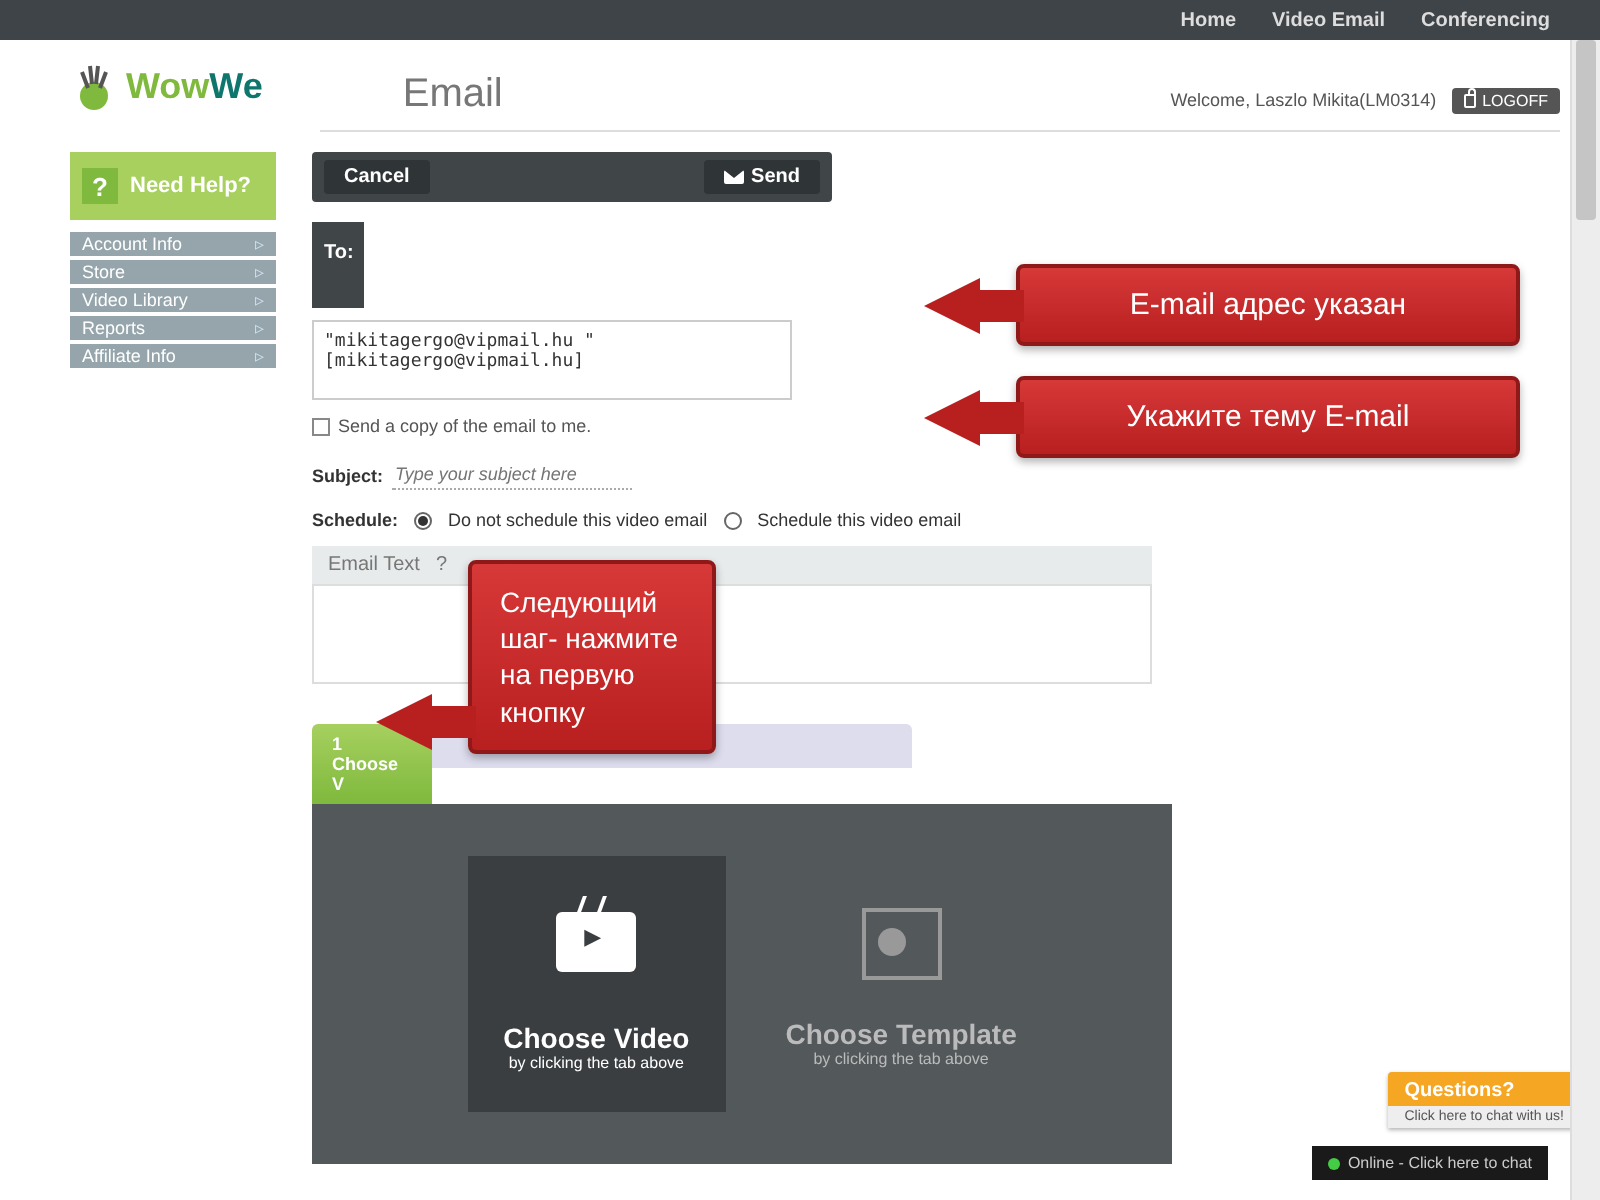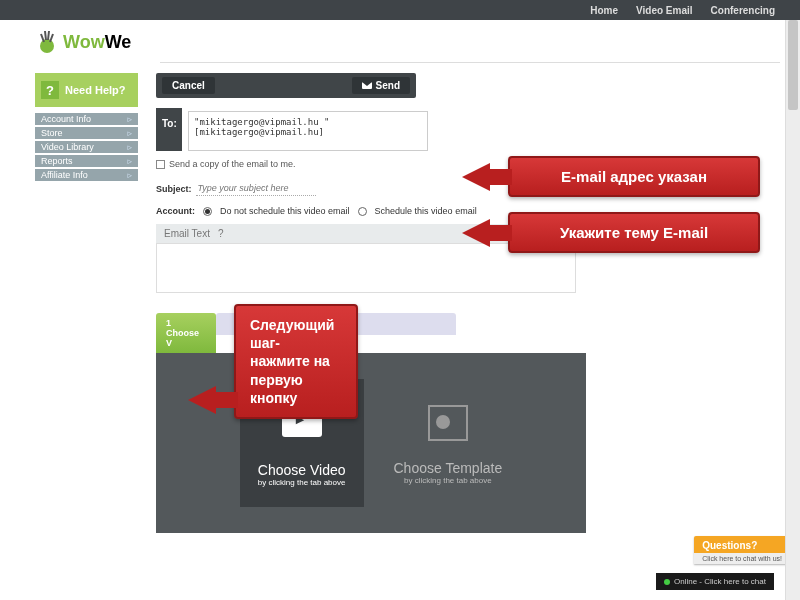--- a/index.html
+++ b/index.html
@@ -6,21 +6,21 @@
   body { font-family: Arial, sans-serif; font-size: 11px; background: #fff; width: 800px; height: 600px; overflow: hidden; position: relative; }
   
   .topbar { background: #3f4448; height: 20px; display: flex; justify-content: flex-end; align-items: center; padding-right: 25px; gap: 18px; }
   .topbar a { color: #ddd; text-decoration: none; font-size: 10px; font-weight: bold; }
   
   .header-row { display: flex; align-items: center; padding: 8px 20px 0 35px; }
   .logo { display: flex; align-items: center; gap: 4px; }
   .logo-icon { width: 24px; height: 28px; position: relative; }
   .logo-text { font-size: 18px; font-weight: bold; }
   .logo-text .w1 { color: #7fb93d; }
-  .logo-text .w2 { color: #000000; }
+  .logo-text .w2 { color: #0f766e; }
   
   .page-title-area { margin-left: 70px; margin-top: 8px; flex: 1; display: flex; align-items: baseline; justify-content: space-between; }
   .page-title { font-size: 20px; color: #777; font-weight: normal; }
   .welcome { font-size: 9px; color: #555; display:flex; align-items:center; gap:8px;}
   .logoff-btn { background:#555; color:#fff; padding:2px 6px; border-radius:2px; font-size:8px; display:inline-flex; align-items:center; gap:3px;}
   .lock-icon { width:6px; height:7px; border:1px solid #fff; border-radius:1px; position:relative;}
   .lock-icon::before{content:"";position:absolute;top:-4px;left:1px;width:2px;height:3px;border:1px solid #fff;border-bottom:none;border-radius:2px 2px 0 0;}
   
   .divider { border: none; border-top: 1px solid #ddd; margin: 6px 20px 0 160px; }
   
@@ -32,21 +32,21 @@
   .help-text { font-size: 11px; font-weight: bold; }
   .side-item { background: #95a5ab; color: #fff; padding: 1px 6px; margin-bottom: 2px; font-size: 9px; display:flex; justify-content:space-between; align-items:center;}
   .chev { font-size:9px; color:#cde; }
   
   .content { flex: 1; }
   .action-bar { background: #404548; display:flex; justify-content:space-between; align-items:center; padding:4px 6px; border-radius:2px; margin-bottom:10px; width: 260px;}
   .btn-dark { background:#2f3437; color:#fff; padding:3px 10px; border-radius:2px; font-size:10px; font-weight:bold; display:inline-flex; align-items:center; gap:4px;}
   .send-icon{ width:10px;height:7px;background:#fff;position:relative;border-radius:1px;}
   .send-icon::after{content:"";position:absolute;top:0;left:0;border-left:5px solid transparent;border-right:5px solid transparent;border-top:4px solid #2f3437;}
   
-  .field-row { display:flex; align-items:flex-end; gap:6px; margin-bottom:8px; }
+  .field-row { display:flex; align-items:flex-start; gap:6px; margin-bottom:8px;flex-direction:column; }
   .field-label { background:#404548; color:#fff; padding:10px 6px 22px 6px; font-size:10px; font-weight:bold; width:26px; text-align:center;}
   .to-field { border:1px solid #ccc; padding:5px; font-size:9px; font-family: monospace; color:#333; width:240px; height:40px; overflow:hidden;}
   
   .checkbox-row { display:flex; align-items:center; gap:4px; margin: 4px 0 12px 0; font-size:9px; color:#555;}
   .chk { width:9px;height:9px;border:1px solid #888;}
   
   .subject-row { display:flex; align-items:center; gap:4px; font-size:9px; margin-bottom:10px;}
   .subject-row label{font-weight:bold;color:#333;}
   .subject-input { border:none; border-bottom:1px dotted #aaa; padding:2px; font-size:9px; color:#aaa; width:120px; font-style:italic;}
   
@@ -66,25 +66,25 @@
   .choose-card { text-align:center; color:#fff;}
   .choose-card.dark { background:#3a3e41; padding:20px 18px; color:#fff;}
   .choose-card.light { color:#bbb;}
   .card-icon { width:50px; height:45px; margin:0 auto 10px; position:relative;}
   .tv-icon { background:#fff; border-radius:3px; width:40px; height:30px; position:relative; margin:8px auto 0;}
   .tv-icon::before{content:"";position:absolute;top:-8px;left:12px;width:8px;height:8px;border-left:2px solid #fff;border-right:2px solid #fff;transform:skewX(-20deg);}
   .tv-icon::after{content:"▶";position:absolute;top:6px;left:14px;color:#3a3e41;font-size:11px;}
   .tpl-icon { width:40px; height:36px; border:2px solid #999; position:relative; margin:4px auto 0; background:#53585b;}
   .tpl-icon::before{content:"";position:absolute;top:-6px;left:-6px;width:40px;height:36px;border:2px solid #999;background:#53585b;z-index:-1;}
   .tpl-icon::after{content:"";position:absolute;top:8px;left:6px;width:14px;height:14px;background:#999;border-radius:50%;}
-  .choose-title{font-size:14px;font-weight:normal;}
+  .choose-title{font-size:14px;font-weight:bold;}
   .choose-sub{font-size:8px;}
   
   
-  .callout { position:absolute; background:linear-gradient(#d73838,#b81f1f); border:2px solid #8f1818; border-radius:4px; padding:10px 14px; color:#fff; font-weight:bold; font-size:15px; box-shadow:0 2px 4px rgba(0,0,0,0.3);margin-top:24px;}
+  .callout { position:absolute; background:linear-gradient(#d73838,#b81f1f); border:2px solid #8f1818; border-radius:4px; padding:10px 14px; color:#fff; font-weight:normal; font-size:15px; box-shadow:0 2px 4px rgba(0,0,0,0.3);}
   .callout-arrow-left { position:absolute; left:-48px; top:50%; transform:translateY(-50%); width:0;height:0; border-top:14px solid transparent; border-bottom:14px solid transparent; border-right:28px solid #b81f1f;}
   .callout-arrow-left::after{content:"";position:absolute;left:26px;top:-8px;width:24px;height:16px;background:#b81f1f;}
   .callout1 { top:132px; left:508px; width:252px; text-align:center;}
   .callout2 { top:188px; left:508px; width:252px; text-align:center;}
   .callout3 { top:280px; left:234px; width:124px; font-size:14px; line-height:1.3;}
   .callout3 .callout-arrow-left{top:85%;}
   
   
   .widget-q { position:absolute; right:10px; bottom:36px; background:#f5a623; color:#fff; padding:4px 8px 2px; font-size:10px; font-weight:bold; border-radius:2px 2px 0 0; box-shadow:0 1px 2px rgba(0,0,0,0.3);}
   .widget-q .sub{display:block; font-size:7px; font-weight:normal; color:#555;background:#eee;margin:2px -8px -2px;padding:2px 8px;}
@@ -106,20 +106,30 @@
 <div class="header-row">
   <div class="logo">
     <div class="logo-icon">
       <svg viewBox="0 0 24 28">
           <circle cx="12" cy="18" r="7" fill="#7fb93d"></circle>
           <path d="M6 6 L9 14 M18 6 L15 14 M10 3 L11 12 M14 3 L13 12" stroke="#555" stroke-width="2" fill="none"></path>
         </svg>
     </div>
     <span class="logo-text"><span class="w1">Wow</span><span class="w2">We</span></span>
   </div>
+  <div class="page-title-area">
+    <h1 class="page-title">Email</h1>
+    <div class="welcome">
+      <span>Welcome, Laszlo Mikita(LM0314)</span>
+      <span class="logoff-btn">
+          <span class="lock-icon"></span>
+          <span>LOGOFF</span>
+        </span>
+    </div>
+  </div>
 </div>
 <hr class="divider">
 
 <div class="main">
   <div class="sidebar">
     <div class="help-box">
       <div class="help-q">?</div>
       <div class="help-text">Need Help?</div>
     </div>
     <div class="side-item">
@@ -162,21 +172,21 @@
       <span class="chk"></span>
       <span>Send a copy of the email to me.</span>
     </div>
 
     <div class="subject-row">
       <label>Subject:</label>
       <input class="subject-input" placeholder="Type your subject here" style="">
     </div>
 
     <div class="schedule-row">
-      <label>Account:</label>
+      <label>Schedule:</label>
       <span class="radio sel"></span>
       <span>Do not schedule this video email</span>
       <span class="radio"></span>
       <span>Schedule this video email</span>
     </div>
 
     <div class="email-text-hdr">
       <span>Email Text</span>
       <span>?</span>
     </div>

